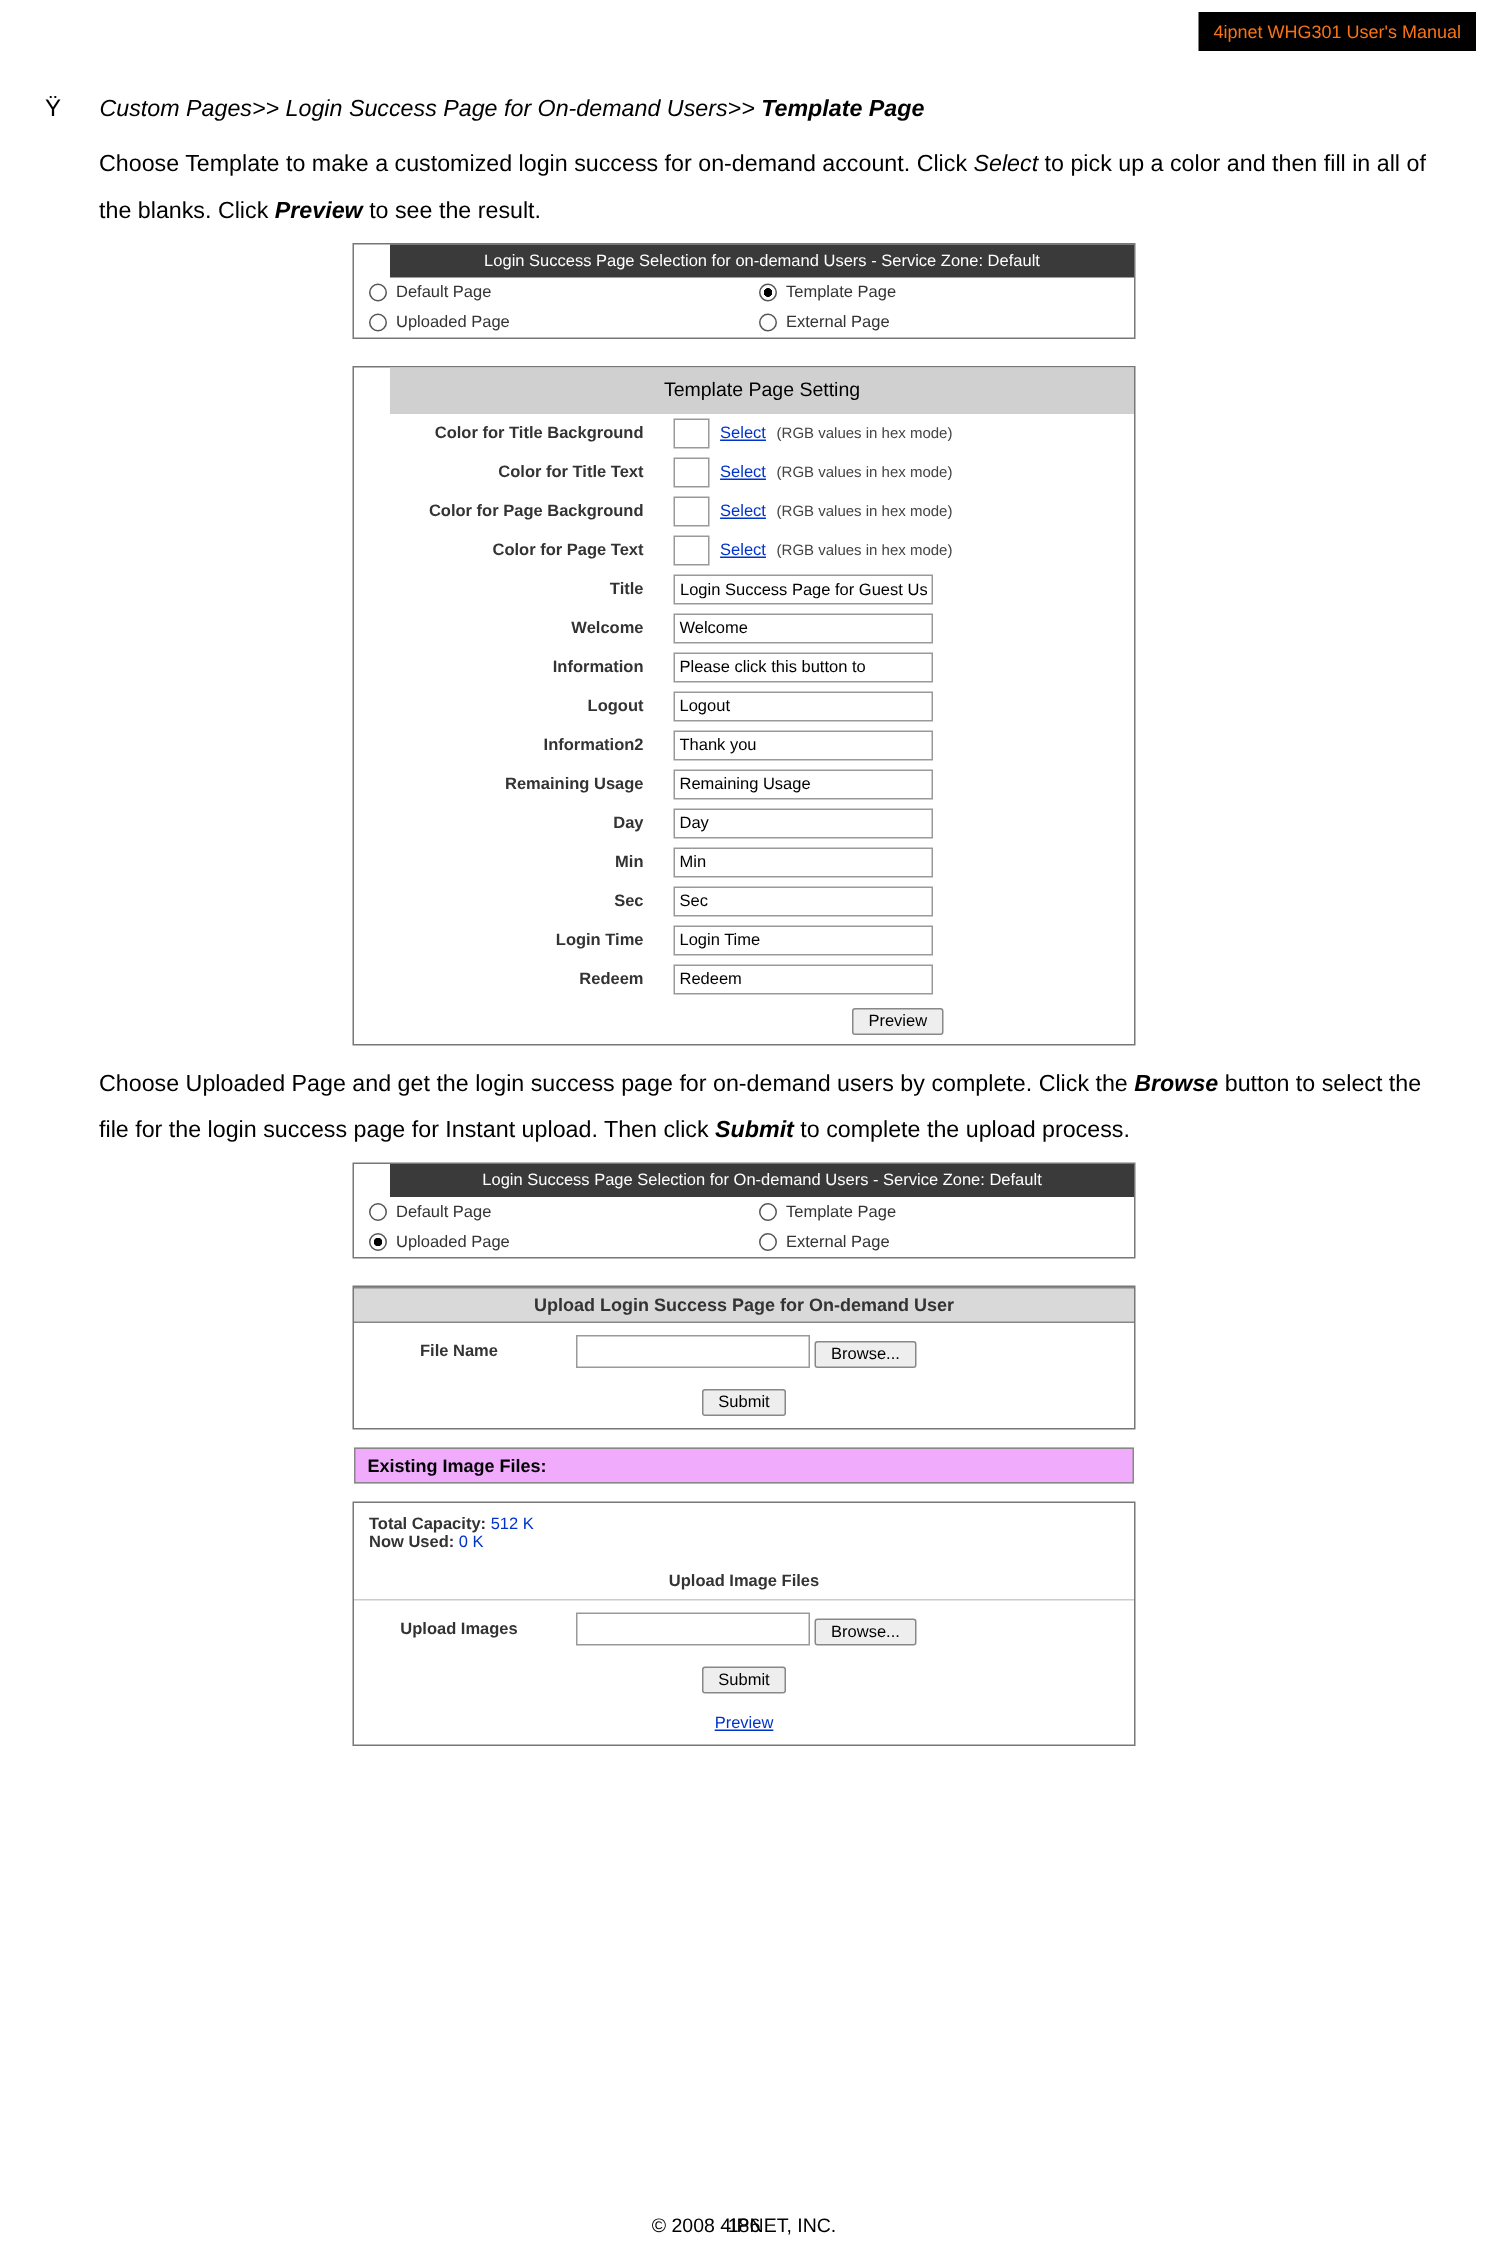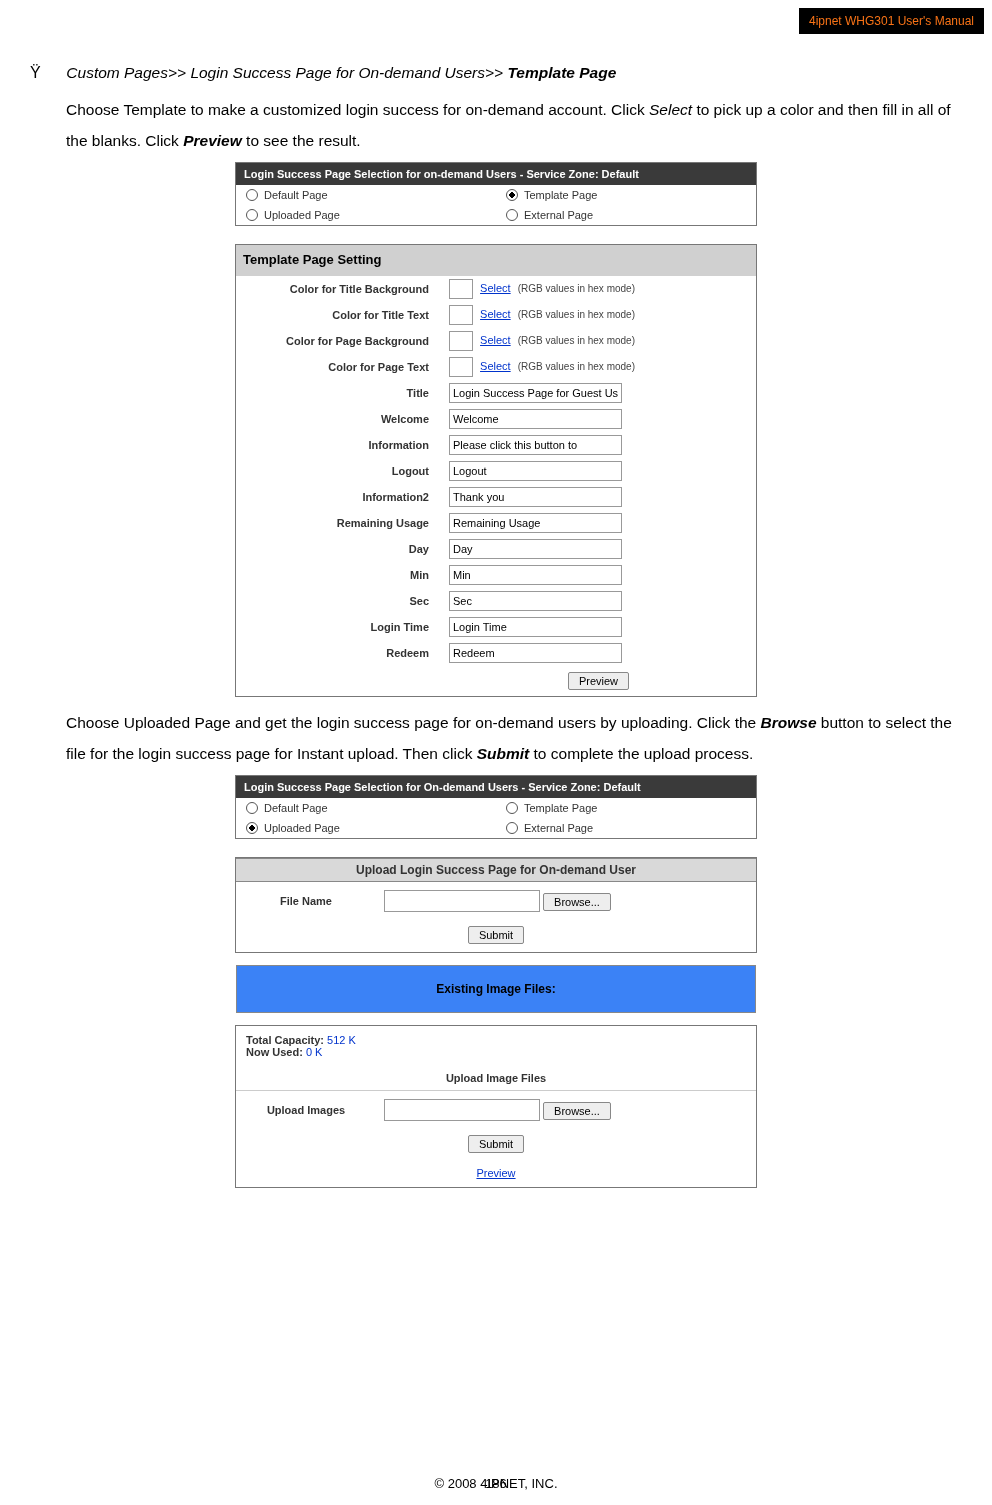--- a/index.html
+++ b/index.html
@@ -43,24 +43,26 @@
     display: inline-block;
     border: 1px solid #777;
     background: #fff;
     text-align: left;
     font-size: 11px;
     color: #333;
   }
   .panel-title {
     background: #3a3a3a;
     color: #fff;
-    font-weight: bold;
+    text-align: center;
+    font-weight: normal;
     padding: 4px 8px;
     font-size: 11px;
     line-height:1.3;
+    margin-left:24px;
   }
   .radio-row { display:flex; }
   .radio-cell { flex:1; padding:4px 10px; display:flex; align-items:center; gap:6px;}
   .radio-dot { width:10px; height:10px; border:1px solid #555; border-radius:50%; display:inline-block;}
   .radio-dot.sel { background: radial-gradient(circle,#000 40%, #fff 41%); }
 
   .form-table { width:100%; border-collapse:collapse; }
   .form-table td { padding:3px 8px; vertical-align:middle; font-size:11px;}
   .form-table td.lbl { text-align:right; font-weight:bold; width:185px; padding-right:12px;}
   .form-table td.val input[type=text]{
@@ -72,21 +74,21 @@
   .hex-note { font-size:10px; color:#444;}
   .btn {
     border:1px solid #888; background:#eee; padding:2px 10px; font-size:11px; border-radius:2px;
   }
   .link-blue { color:#0033cc; text-decoration:underline;}
 
   .upload-table td { padding:6px 8px; font-size:11px;}
   .upload-table td.lbl2 { text-align:center; font-weight:bold; width:120px;}
   .upload-table input[type=text]{ width:150px; height:18px; border:1px solid #999;}
   .sec-title { background:#d9d9d9; text-align:center; font-weight:bold; padding:4px; font-size:12px; border-top:1px solid #888; border-bottom:1px solid #888;}
-  .subbar { background:#3b82f6; font-weight:bold; padding:16px 8px; font-size:12px;text-align:center;}
+  .subbar { background:#f0abfc; font-weight:bold; padding:4px 8px; font-size:12px;}
   .inner-pad { padding:8px 10px;}
   .center { text-align:center; }
 
   .footer {
     position:absolute; bottom:14px; left:0; right:0;
     display:flex; justify-content:center; padding:0 40px;
     font-size:13px;
   }
   .footer .pg { position:absolute; left:0; right:0; text-align:center;}
 </style>
@@ -200,21 +202,21 @@
           <tr>
                 <td></td>
                 <td style="text-align:center;padding:6px;"><button class="btn">Preview</button></td>
               </tr>
         </tbody>
           </table>
       </div>
     </div>
 
     <div class="body-para">
-      <span>Choose Uploaded Page and get the login success page for on-demand users by uploading. Click the </span><span class="it bd">Browse</span><span> button to select the file for the login success page for Instant upload. Then click </span><span class="it bd">Submit</span><span> to complete the upload process.</span>
+      <span>Choose Uploaded Page and get the login success page for on-demand users by complete. Click the </span><span class="it bd">Browse</span><span> button to select the file for the login success page for Instant upload. Then click </span><span class="it bd">Submit</span><span> to complete the upload process.</span>
     </div>
 
     <div class="fig-wrap">
       
       <div class="panel" style="width:520px;">
         <div class="panel-title">Login Success Page Selection for On-demand Users - Service Zone: Default</div>
         <div class="radio-row">
           <div class="radio-cell">
               <span class="radio-dot"></span>
               <span>Default Page</span>

